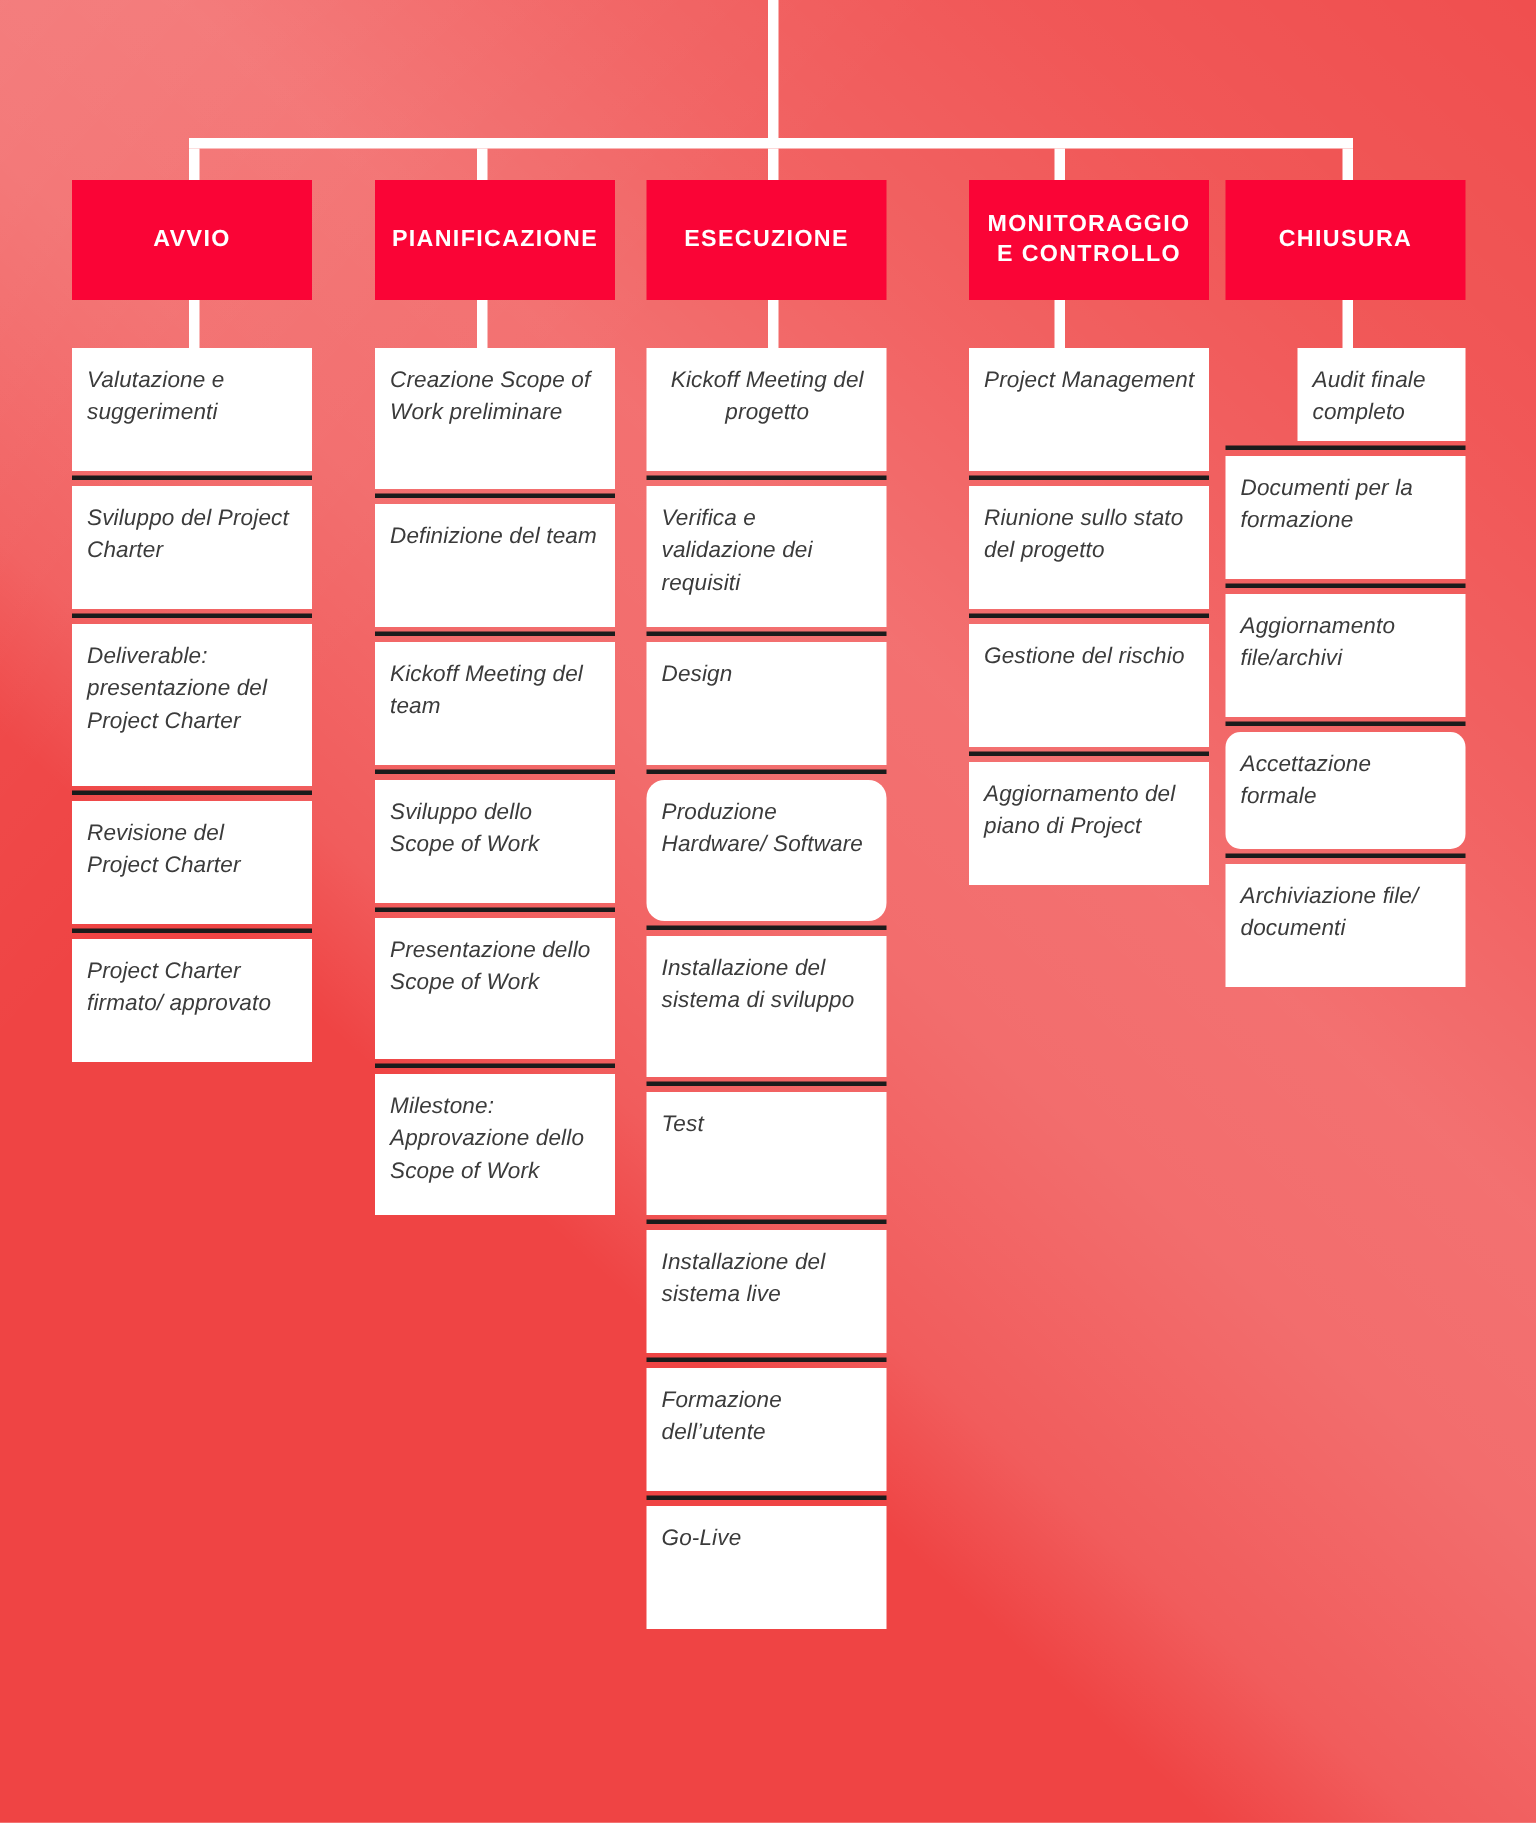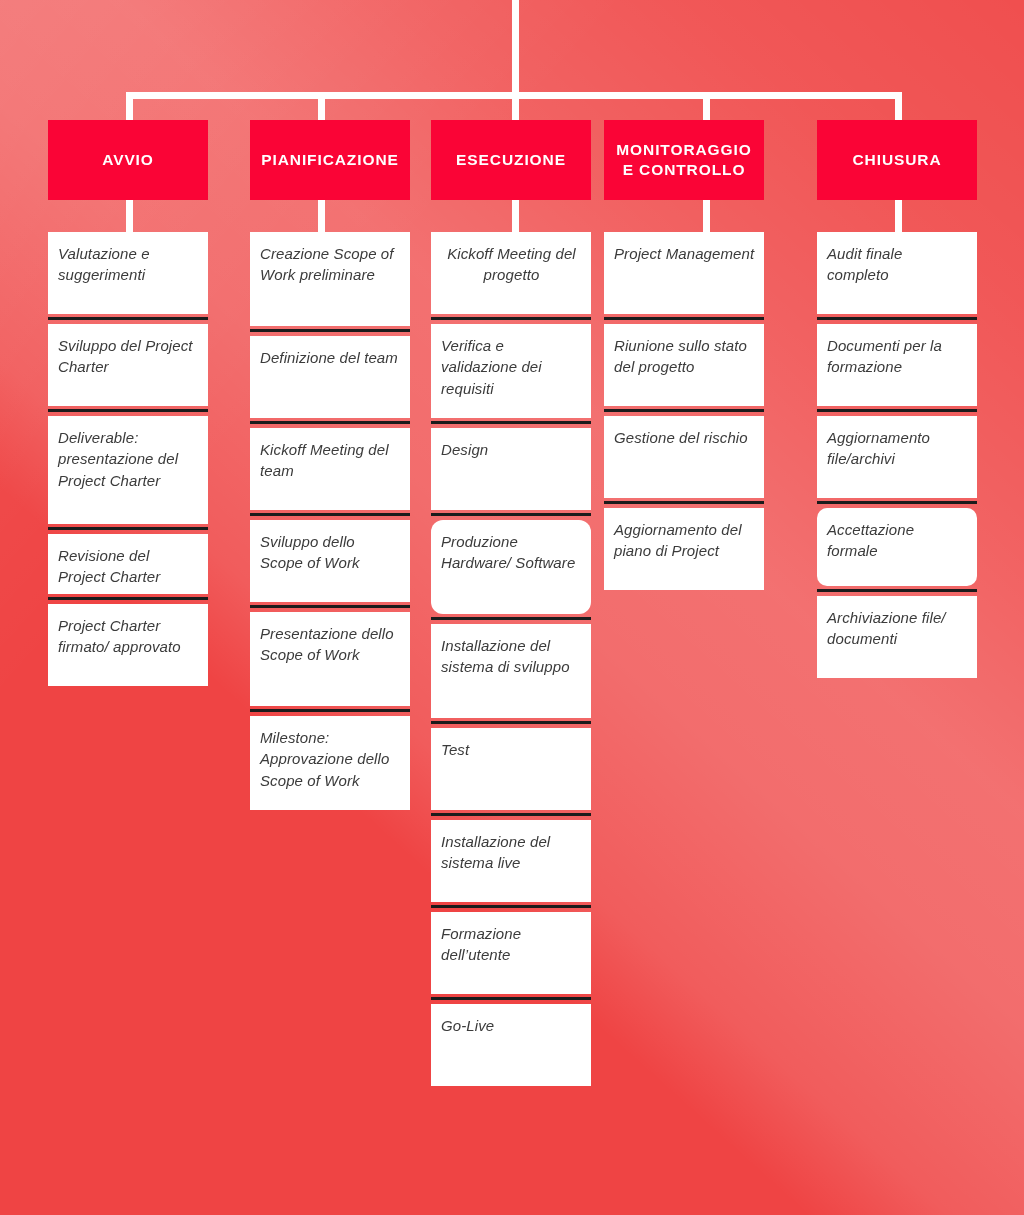--- a/index.html
+++ b/index.html
@@ -169,21 +169,21 @@
       <div class="col-items">
         <div class="node" style="height:82px;">
           <span class="node-text">Valutazione e suggerimenti</span>
         </div>
         <div class="node has-rule" style="height:82px;">
           <span class="node-text">Sviluppo del Project Charter</span>
         </div>
         <div class="node has-rule" style="height:108px;">
           <span class="node-text">Deliverable: presentazione del Project Charter</span>
         </div>
-        <div class="node has-rule" style="height:60px;">
+        <div class="node has-rule" style="height:82px;">
           <span class="node-text">Revisione del Project Charter</span>
         </div>
         <div class="node has-rule" style="height:82px;">
           <span class="node-text">Project Charter firmato/ approvato</span>
         </div>
       </div>
     </div>
 
     <div class="column" style="left:250px;">
       <div class="col-header">PIANIFICAZIONE</div>
@@ -235,42 +235,42 @@
         </div>
         <div class="node has-rule" style="height:82px;">
           <span class="node-text">Formazione dell’utente</span>
         </div>
         <div class="node has-rule" style="height:82px;">
           <span class="node-text">Go-Live</span>
         </div>
       </div>
     </div>
 
-    <div class="column" style="left:604px;">
+    <div class="column" style="left:646px;">
       <div class="col-header">MONITORAGGIO E CONTROLLO</div>
       <div class="col-items">
         <div class="node" style="height:82px;">
           <span class="node-text">Project Management</span>
         </div>
         <div class="node has-rule" style="height:82px;">
           <span class="node-text">Riunione sullo stato del progetto</span>
         </div>
         <div class="node has-rule" style="height:82px;">
           <span class="node-text">Gestione del rischio</span>
         </div>
         <div class="node has-rule" style="height:82px;">
           <span class="node-text">Aggiornamento del piano di Project</span>
         </div>
       </div>
     </div>
 
     <div class="column" style="left:817px;">
       <div class="col-header">CHIUSURA</div>
       <div class="col-items">
-        <div class="node" style="height:82px;">
+        <div class="node" style="height:62px;margin-left:48px;">
           <span class="node-text">Audit finale completo</span>
         </div>
         <div class="node has-rule" style="height:82px;">
           <span class="node-text">Documenti per la formazione</span>
         </div>
         <div class="node has-rule" style="height:82px;">
           <span class="node-text">Aggiornamento file/archivi</span>
         </div>
         <div class="node has-rule" style="height:78px;border-radius:10px;">
           <span class="node-text">Accettazione formale</span>

